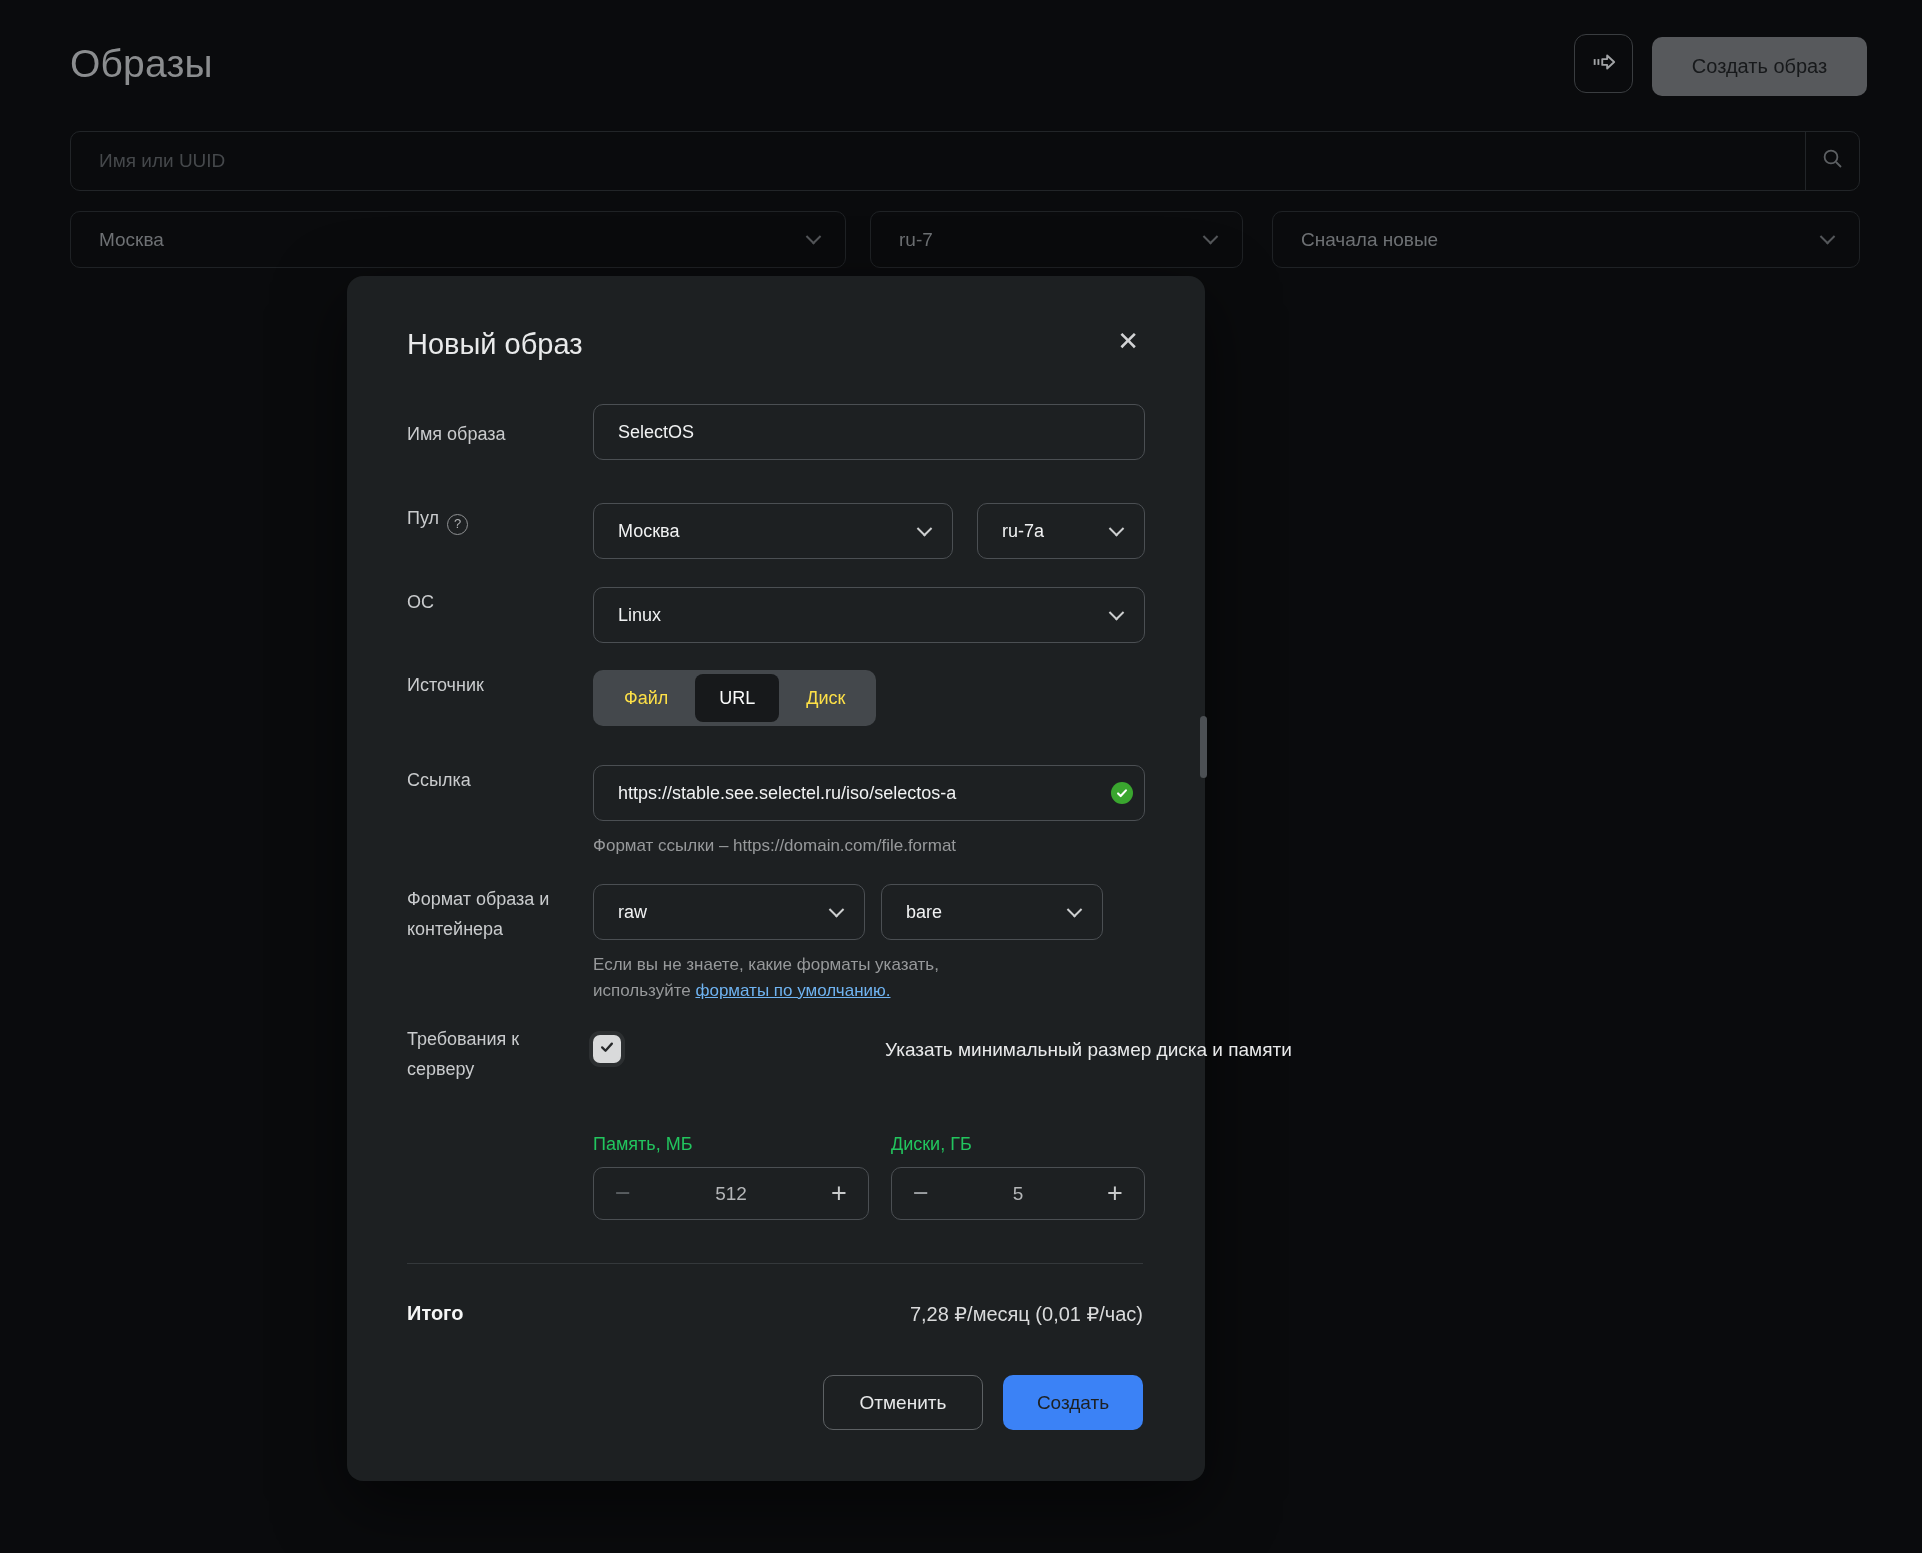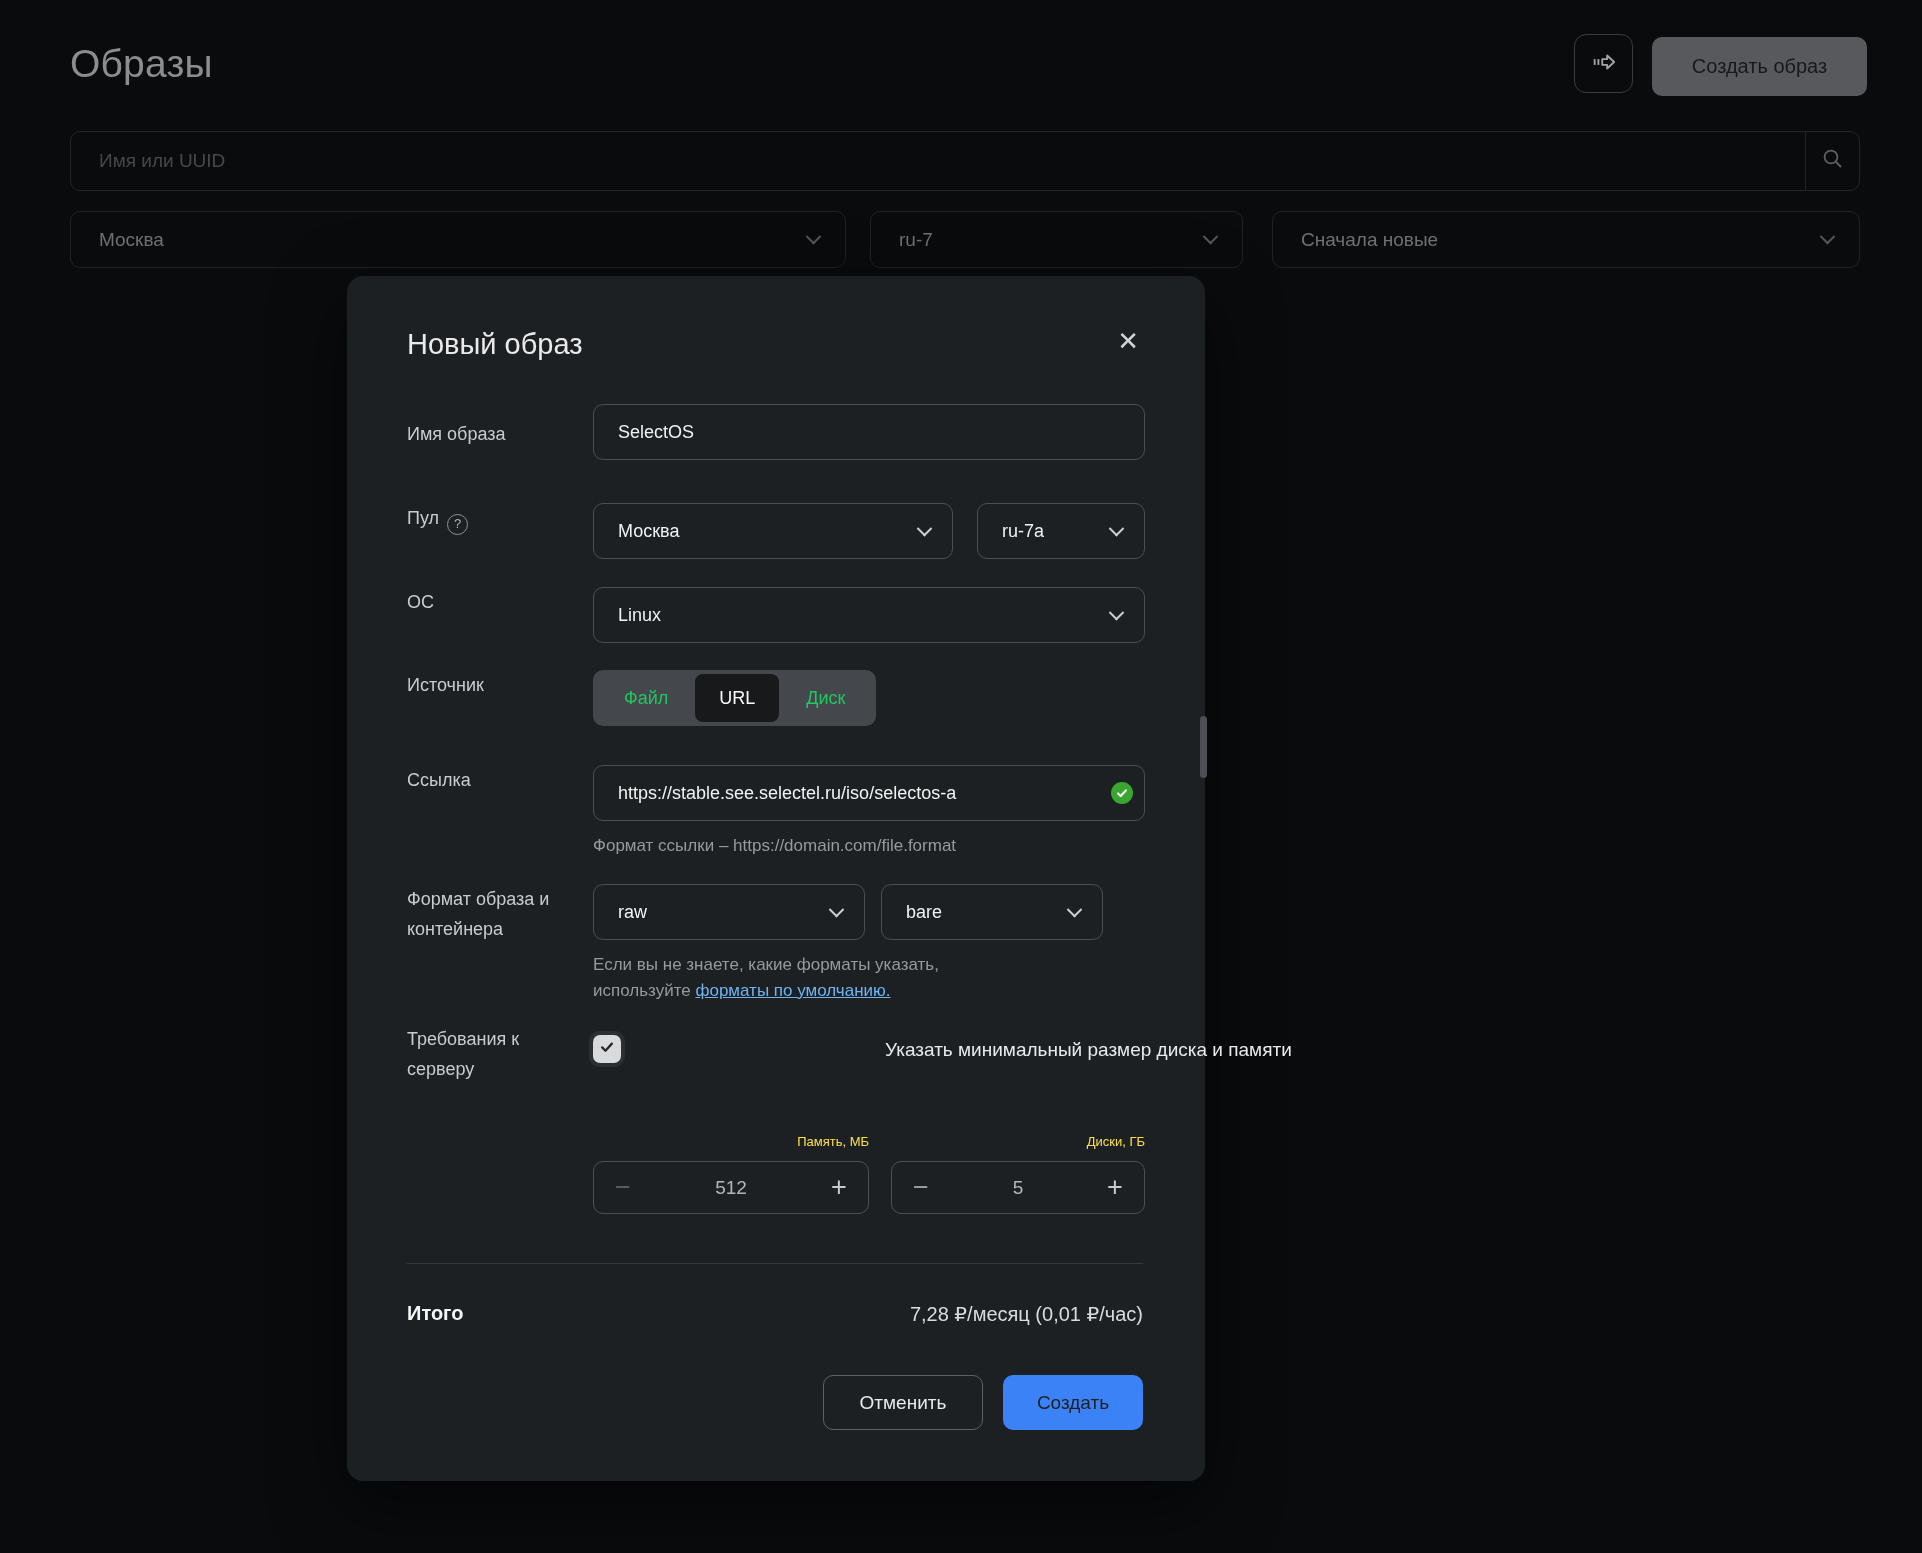--- a/index.html
+++ b/index.html
@@ -30,30 +30,30 @@
   .flabel { position:absolute; left:60px; width:176px; color:#c9cbcd; font-size:18px; line-height:30px; padding-top:13px; }
   .fgroup { position:absolute; left:246px; width:552px; }
 
   .ctl { border:1px solid #4b4f53; border-radius:10px; height:56px; display:flex; align-items:center; background:transparent; color:#f1f2f3; font-size:18px; padding:0 24px; position:relative; cursor:pointer; }
   .ctl .chev { position:absolute; right:22px; }
   .txt-input { width:100%; height:56px; border:1px solid #4b4f53; border-radius:10px; background:transparent; color:#f1f2f3; font-size:18px; font-family:inherit; padding:0 24px; outline:none; }
 
   .help-badge { display:inline-flex; width:21px; height:21px; border:1.5px solid #8f9193; border-radius:50%; color:#aeb0b2; font-size:13px; align-items:center; justify-content:center; vertical-align:-4px; margin-left:8px; cursor:pointer; }
 
   .seg-wrap { display:flex; background:#44484c; border-radius:10px; padding:4px; height:56px; width:max-content; }
-  .seg { display:flex; align-items:center; justify-content:center; padding:0 27px; color:#22c55e; font-size:18px; border-radius:8px; cursor:pointer; }
+  .seg { display:flex; align-items:center; justify-content:center; padding:0 27px; color:#fde047; font-size:18px; border-radius:8px; cursor:pointer; }
   .seg.active { background:#17191b; color:#fafbfb; padding:0 24px; }
 
   .hint { color:#97999b; font-size:17px; line-height:26px; }
   .hint a { color:#6fb3f1; text-decoration:underline; cursor:pointer; }
 
   .checkbox { width:28px; height:28px; border-radius:7px; background:#d9dadb; display:flex; align-items:center; justify-content:center; cursor:pointer; box-shadow:0 0 0 4px rgba(255,255,255,.07); }
   .cb-label { position:absolute; left:292px; top:0; width:420px; color:#e9eaeb; font-size:19px; line-height:30px; cursor:pointer; }
 
-  .step-label { color:#fde047; font-size:13px; font-weight:500;text-align:right; }
+  .step-label { color:#22c55e; font-size:18px; font-weight:500; }
   .stepper { border:1px solid #4b4f53; border-radius:10px; height:53px; display:flex; align-items:center; }
   .step-btn { width:58px; height:100%; background:none; border:none; font-size:27px; font-weight:300; font-family:inherit; cursor:pointer; }
   .step-val { flex:1; text-align:center; color:#b4b6b8; font-size:19px; }
 
   .divider { position:absolute; left:60px; right:62px; top:987px; height:1px; background:#34383b; }
 
   .total-label { position:absolute; left:60px; top:1026px; font-size:20px; font-weight:700; color:#f5f6f6; }
   .total-value { position:absolute; right:62px; top:1026px; font-size:20px; color:#dadbdc; }
 
   .btn-row { position:absolute; right:62px; top:1099px; display:flex; gap:20px; }

